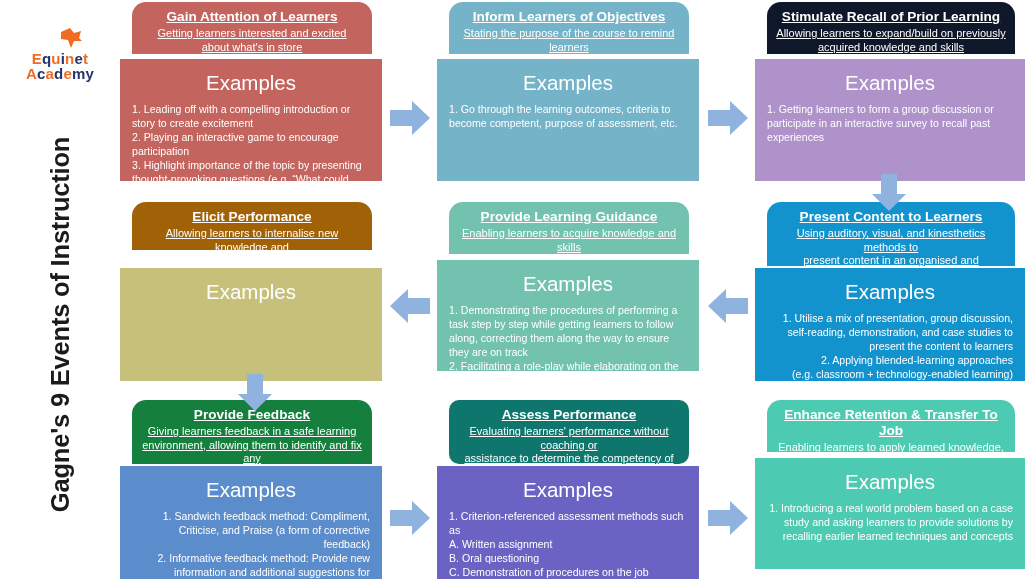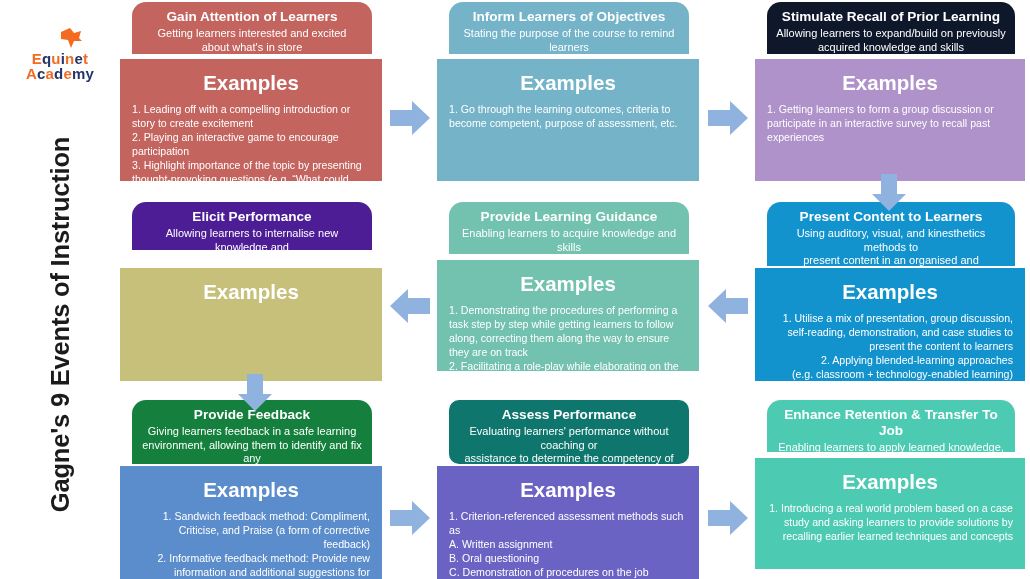--- a/index.html
+++ b/index.html
@@ -70,41 +70,42 @@
   }
   .card-head {
     position: absolute;
     left: 12px;
     top: 0;
     right: 10px;
     border-radius: 14px 14px 0 0;
     text-align: center;
     padding: 7px 8px 0 8px;
     box-sizing: border-box;
+    text-decoration: underline;
   }
   .card-title {
     font-size: 13.6px;
     font-weight: bold;
     line-height: 1.18;
     margin-bottom: 2px;
   }
   .card-sub {
     font-size: 11px;
     line-height: 1.24;
   }
   .card-body {
     position: absolute;
     left: 0; right: 0;
     box-sizing: border-box;
     padding: 8px 12px 10px 12px;
   }
   .examples-hd {
     text-align: center;
     font-size: 20.5px;
-    font-weight: bold;
+    font-weight: normal;
     margin: 6px 0 8px 0;
     line-height: 1;
   }
   .examples-body {
     font-size: 10.6px;
     line-height: 1.34;
     white-space: pre-line;
   }
   .examples-body.center { text-align: right; }
 
@@ -188,21 +189,21 @@
           <div class="card-sub" style="white-space: pre-line;">Enabling learners to acquire knowledge and skills
 by applying instructional design methods</div>
         </div>
         <div class="card-body" style="background: rgb(114, 194, 175); top: 58px; height: 111px;">
           <div class="examples-hd">Examples</div>
           <div class="examples-body">1. Demonstrating the procedures of performing a task step by step while getting learners to follow along, correcting them along the way to ensure they are on track
 2. Facilitating a role-play while elaborating on the events and group dynamics</div>
         </div>
       </div>
       <div class="card" style="left: 120px; top: 202px; width: 262px; height: 179px;">
-        <div class="card-head" style="background: #4c1d95; height: 48px;">
+        <div class="card-head" style="background: #a16207; height: 48px;">
           <div class="card-title">Elicit Performance</div>
           <div class="card-sub" style="white-space: pre-line;">Allowing learners to internalise new knowledge and
 skills and check for correct understanding on
 newly learned concepts</div>
         </div>
         <div class="card-body" style="background: rgb(198, 192, 122); top: 66px; height: 113px;">
           <div class="examples-hd">Examples</div>
         </div>
       </div>
       <div class="card" style="left: 120px; top: 400px; width: 262px; height: 179px;">

